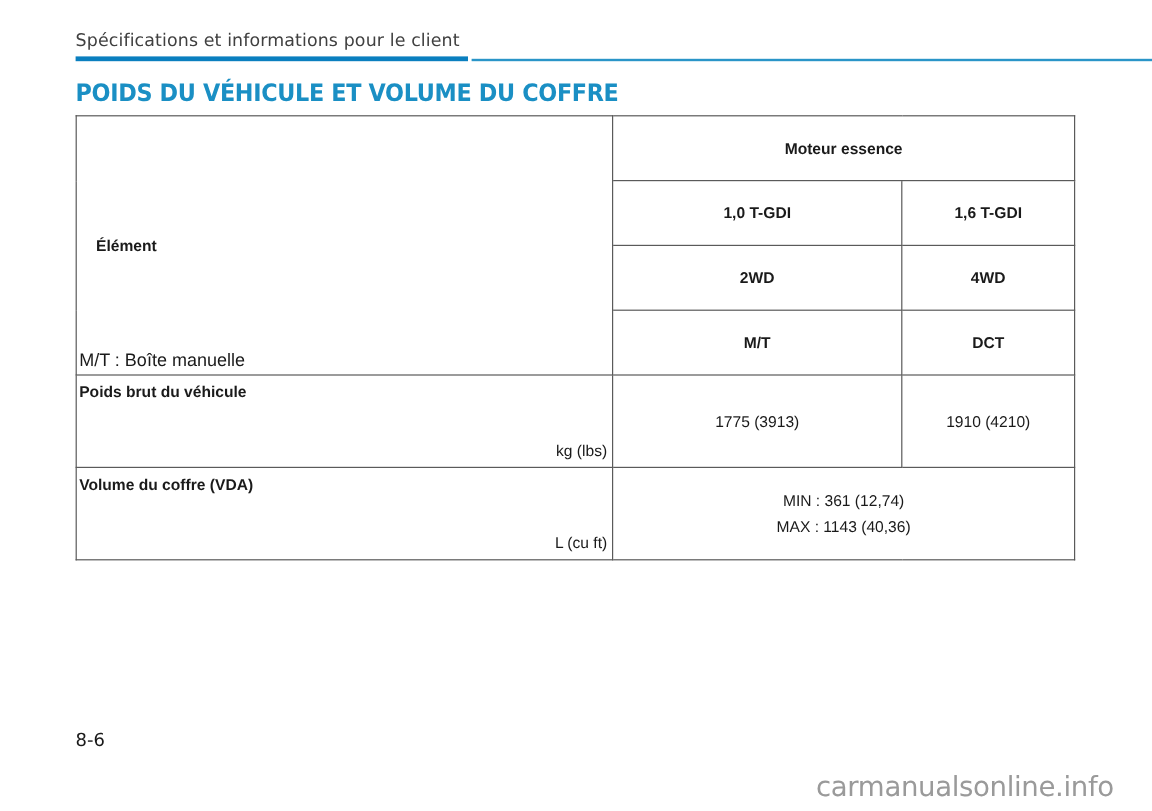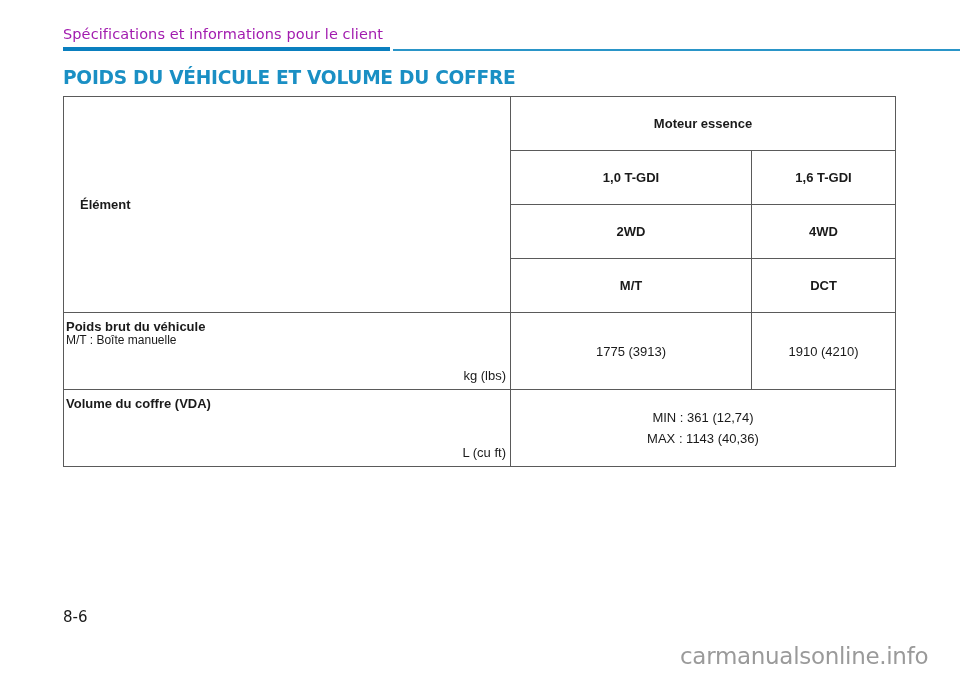--- a/index.html
+++ b/index.html
@@ -1,35 +1,35 @@
 <!DOCTYPE html>
 <html><head>
 <meta charset="utf-8">
 <style>
   html, body { margin: 0; padding: 0; background: #ffffff; }
   body { width: 960px; height: 676px; position: relative; overflow: hidden; font-family: "Liberation Sans", sans-serif; color: #1a1a1a; }
 
-  .section-header { position: absolute; left: 63px; top: 26px; font-family: "DejaVu Sans", sans-serif; font-size: 14.5px; color: #a21caf; letter-spacing: 0.1px; white-space: nowrap; }
+  .section-header { position: absolute; left: 63px; top: 26px; font-family: "DejaVu Sans", sans-serif; font-size: 14.5px; color: #404040; letter-spacing: 0.1px; white-space: nowrap; }
   .header-bar-thick { position: absolute; left: 63px; top: 47px; width: 327px; height: 4px; background: #0a7fbf; }
   .header-bar-thin { position: absolute; left: 393px; top: 49px; width: 567px; height: 2px; background: #2a95c8; }
 
   .page-title { position: absolute; left: 63px; top: 65px; font-family: "DejaVu Sans", sans-serif; font-weight: bold; font-size: 20px; color: #1a8fc4; letter-spacing: -0.3px; white-space: nowrap; transform: scaleX(0.93); transform-origin: left top; }
 
   table.spec { position: absolute; left: 63px; top: 96px; width: 833px; border-collapse: collapse; font-size: 13px; color: #1a1a1a; }
   table.spec td { border: 1.5px solid #5a5a5a; padding: 16px; }
   .hdr td { font-weight: bold; text-align: center; height: 21px; font-size: 13px; }
   td.element-cell { width: 414px; text-align: left; font-weight: bold; vertical-align: middle; }
   td.col-a { width: 208px; }
   .data-row td.label-cell { height: 44px; vertical-align: top; position: relative; }
   .label-cell .lbl { position: absolute; left: 2px; top: 6px; font-weight: bold; }
   .label-cell .unit { position: absolute; right: 4px; bottom: 6px; }
   .data-row td.val { text-align: center; vertical-align: middle; }
   .vol-cell { text-align: center; line-height: 21px; }
 
-  .notes { position: absolute; left: 66px; top: 292px; font-size: 12px; line-height: 17.5px; color: #1a1a1a; margin-top: 40px; }
+  .notes { position: absolute; left: 66px; top: 292px; font-size: 15px; line-height: 17.5px; color: #1a1a1a; }
   .notes div { white-space: pre; }
 
   .page-number { position: absolute; left: 63px; top: 608px; font-family: "DejaVu Sans", sans-serif; font-size: 15px; color: #1a1a1a; }
   .watermark { position: absolute; left: 680px; top: 643px; font-family: "DejaVu Sans", sans-serif; font-size: 23px; color: #9a9a9a; letter-spacing: -0.3px; white-space: nowrap; }
 </style>
 </head>
 <body>
 
 <div class="section-header">Spécifications et informations pour le client</div>
 <div class="header-bar-thick"></div>

